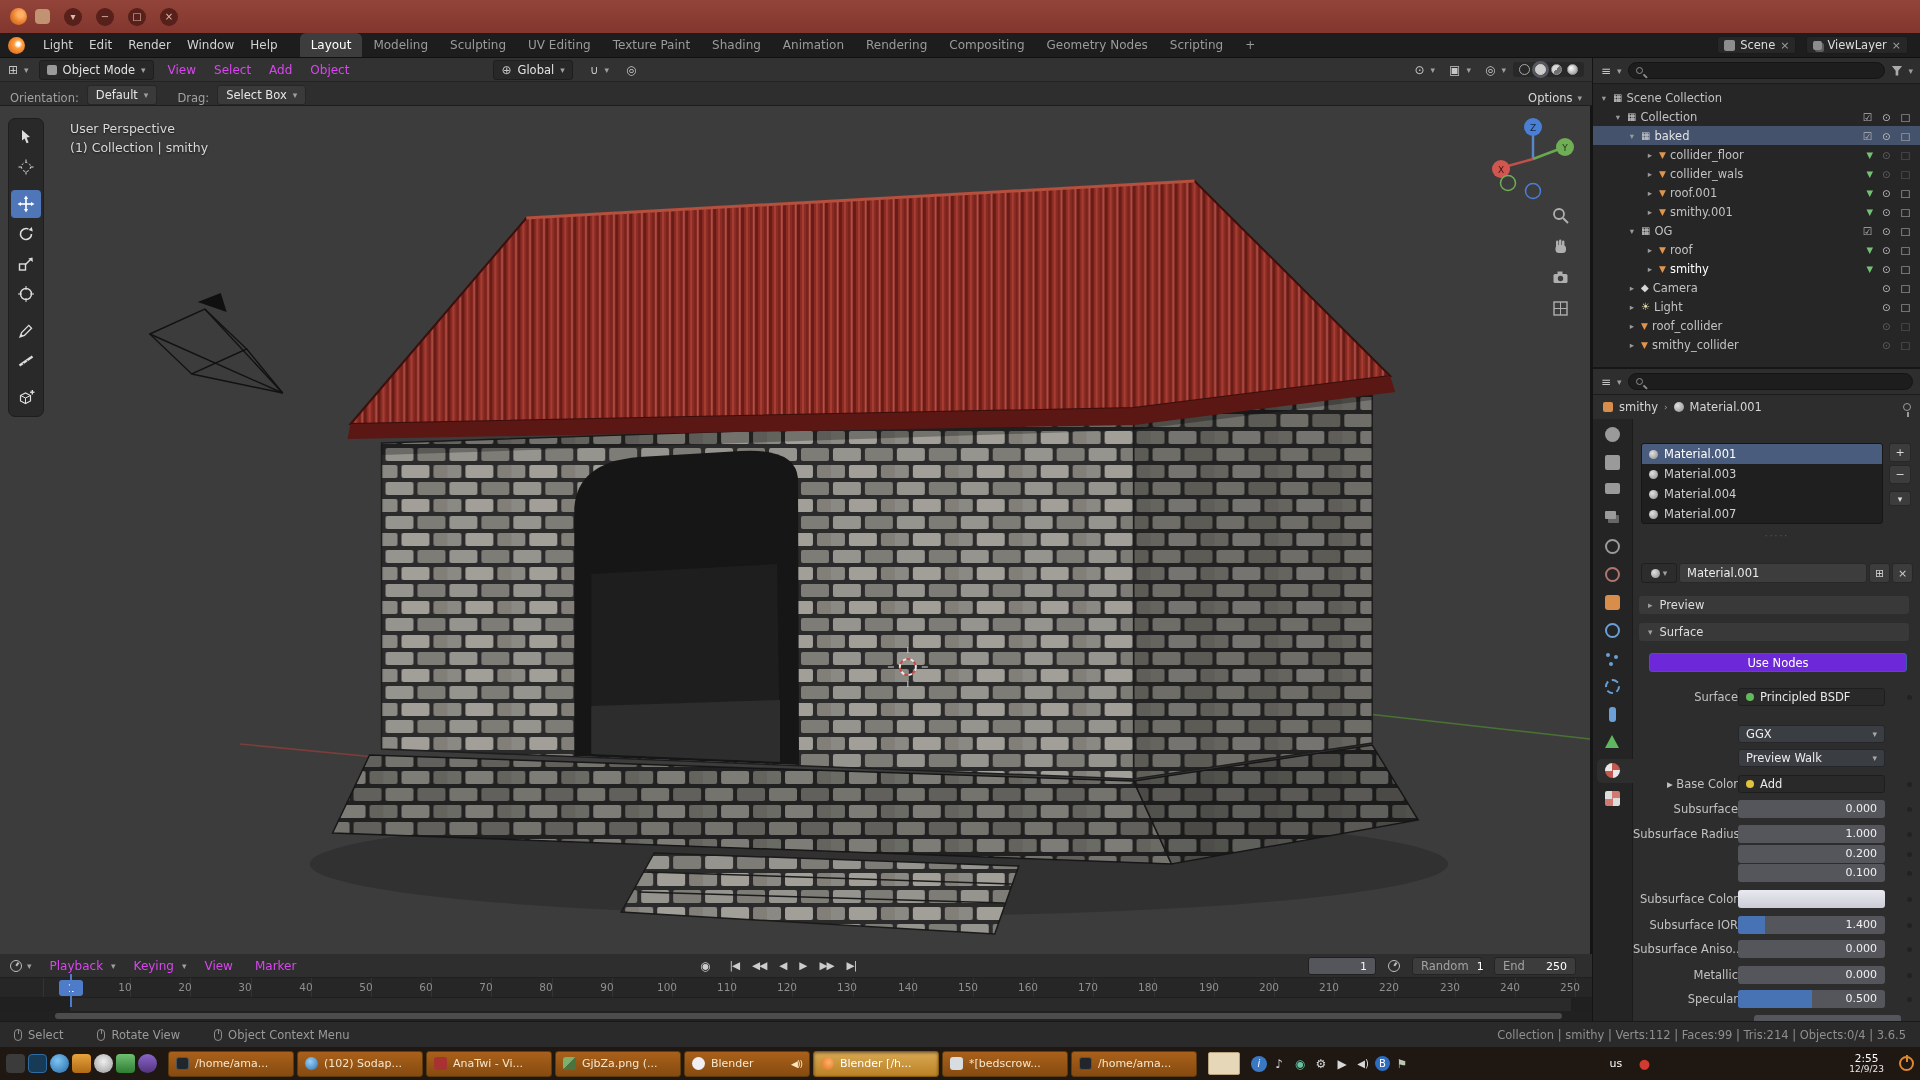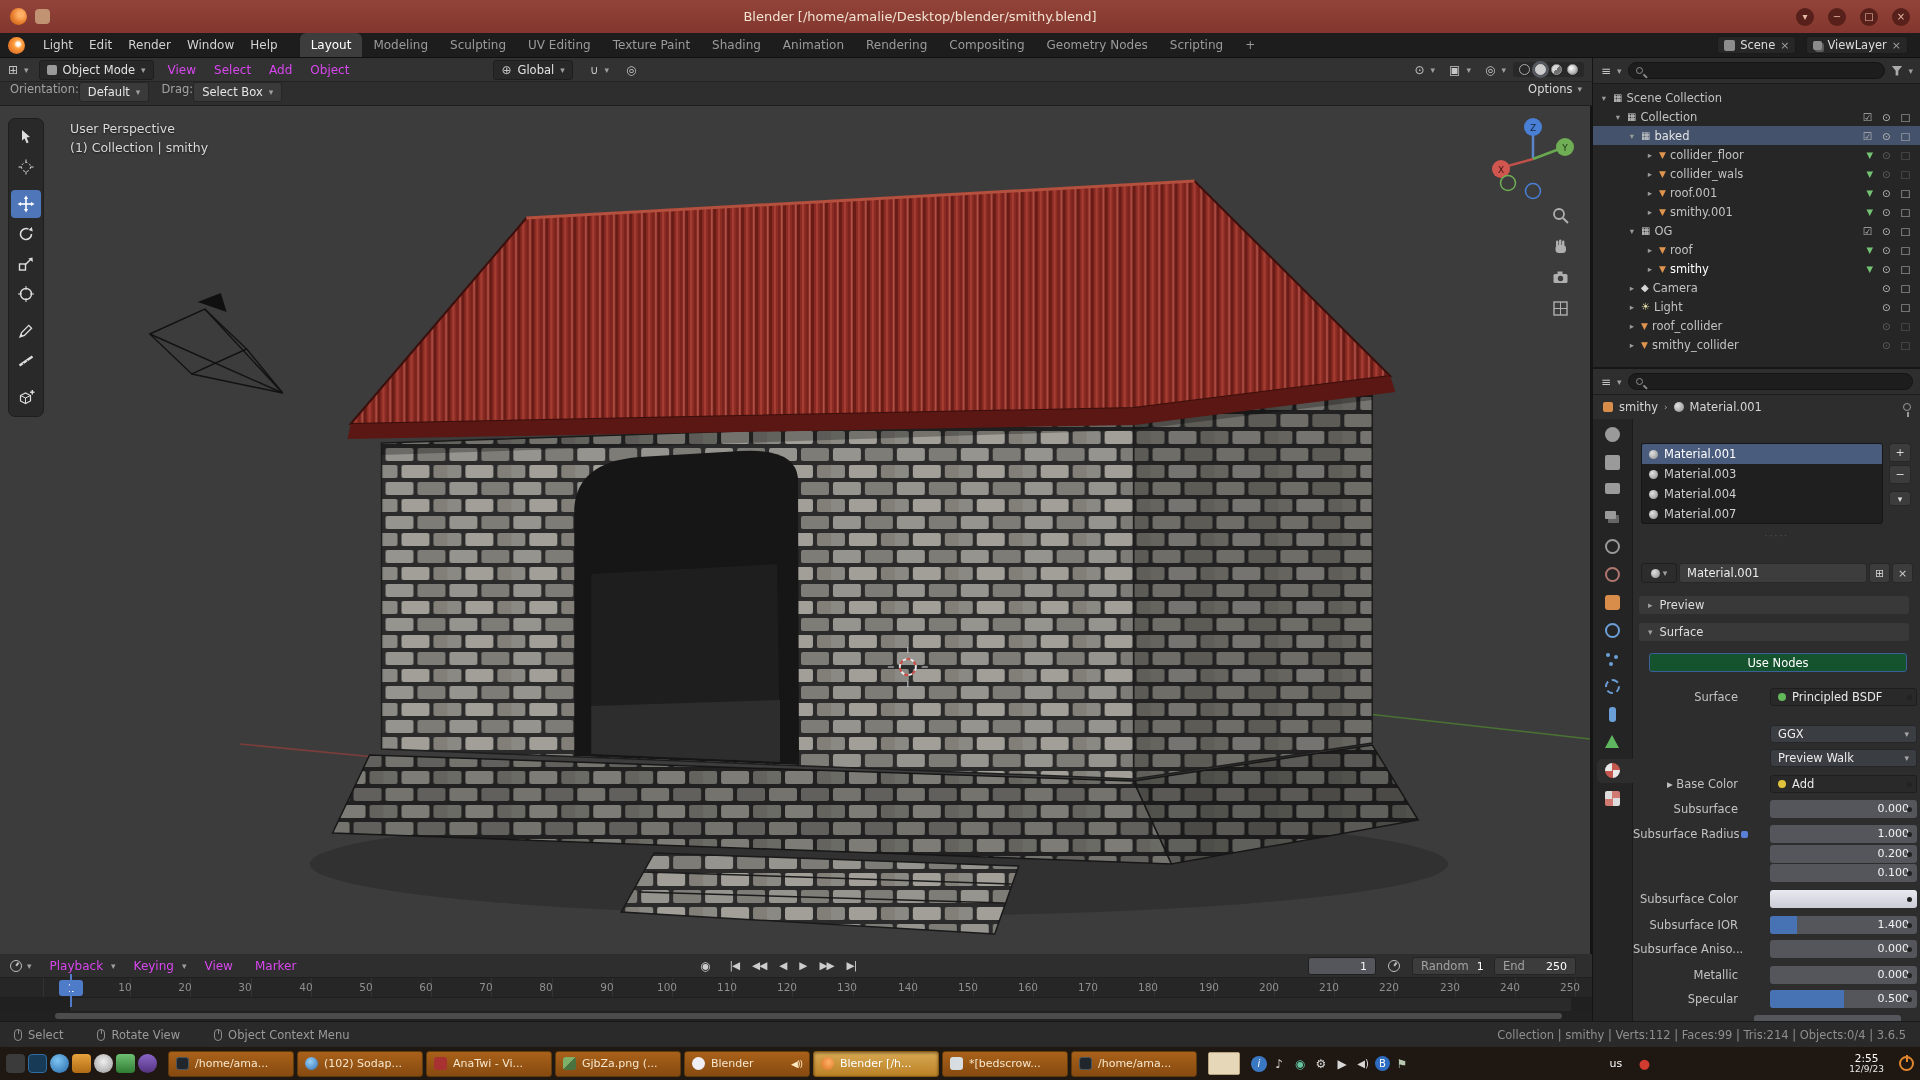--- a/index.html
+++ b/index.html
@@ -22,21 +22,21 @@
   .wstab{display:flex;align-items:center;padding:8px 11px;color:#9b9b9b;font-size:12px;border-radius:6px 6px 0 0}
   .wstab.active{background:#3d3d3d;color:#fff}
   #mbright{margin-left:auto;display:flex;align-items:center;gap:10px;padding-right:4px}
   .mwidget{display:flex;align-items:center;gap:5px;background:#272727;border:1px solid #1a1a1a;border-radius:3px;padding:1px 6px;font-size:11.5px;color:#ddd}
   .mic{width:11px;height:11px;background:#8d8d8d;border-radius:2px}
   .mic.layers{box-shadow:2px 2px 0 #5c5c5c;width:9px;height:9px}
   .wx{color:#9f9f9f;font-size:11px}
 
   
   #vph{position:absolute;left:0;top:58px;width:1592px;height:24px;background:#323232;border-bottom:1px solid #232323;display:flex;align-items:center;gap:10px;padding:0 8px}
-  #tsb{position:absolute;left:0;top:82px;width:1592px;height:24px;background:#2e2e2e;border-bottom:1px solid #1d1d1d;display:flex;align-items:flex-start;padding:0 10px}
+  #tsb{position:absolute;left:0;top:82px;width:1592px;height:24px;background:#2e2e2e;border-bottom:1px solid #1d1d1d;display:flex;align-items:flex-end;gap:8px;padding:0 10px}
   .hbox{display:flex;align-items:center;gap:6px;background:#282828;border:1px solid #1e1e1e;border-radius:3px;padding:2px 7px;font-size:11.5px;color:#e2e2e2}
   .harrow{color:#9f9f9f;font-size:9px}
   .hic{width:10px;height:10px;background:#9a9a9a;border-radius:2px}
   .hmenu{color:#d946ef;font-size:12px;padding:0 4px}
   .glyph{color:#c6c6c6;font-size:12px}
   .balls{display:flex;align-items:center;gap:5px;background:#282828;border-radius:3px;padding:2px 6px}
   .ball{width:11px;height:11px;border-radius:50%;border:1.5px solid #a8a8a8}
   .ball.solid{background:#cdcdcd;border-color:#cdcdcd;box-shadow:0 0 0 3px #55585e}
   .ball.mat{background:linear-gradient(135deg,#d8d8d8 50%,#6f6f6f 50%);border-color:#9a9a9a}
   .ball.rend{background:radial-gradient(circle at 35% 35%,#fff,#8a8a8a);border-color:#9a9a9a}
@@ -122,24 +122,24 @@
   .slot.sel{background:#4a5c7d;color:#fff}
   .slot .sphic{width:9px;height:9px}
   #slotbtns{position:absolute;left:256px;top:24px;width:24px;display:flex;flex-direction:column;gap:3px}
   .sbtn{width:22px;height:19px;background:#3c3c3c;border:1px solid #272727;border-radius:3px;color:#dcdcdc;font-size:11px;display:flex;align-items:center;justify-content:center}
   #grip{position:absolute;left:0;right:0;top:112px;text-align:center;color:#5a5a5a;font-size:9px;letter-spacing:2px}
   #browse{position:absolute;left:8px;top:144px;width:272px;height:20px;display:flex;gap:2px}
   .bico{width:36px;background:#2c2c2c;border:1px solid #1f1f1f;border-radius:3px;display:flex;align-items:center;justify-content:center;gap:3px}
   .bname{flex:1;background:#3d3d3d;border:1px solid #282828;border-radius:3px;display:flex;align-items:center;padding:0 7px;color:#ececec;font-size:11.5px}
   .bbtn{width:21px;background:#3c3c3c;border:1px solid #272727;border-radius:3px;color:#cfcfcf;font-size:11px;display:flex;align-items:center;justify-content:center}
   .secbar{position:absolute;left:6px;width:270px;height:18px;background:#393939;border-radius:3px;display:flex;align-items:center;gap:7px;padding:0 9px;color:#dedede;font-size:11.5px}
-  #usenodes{position:absolute;left:16px;top:234px;width:258px;height:19px;background:#14532d;border:1px solid #3a5f99;border-radius:3px;color:#fff;font-size:11.5px;display:flex;align-items:center;justify-content:center;gap:6px}
+  #usenodes{position:absolute;left:16px;top:234px;width:258px;height:19px;background:#6d28d9;border:1px solid #3a5f99;border-radius:3px;color:#fff;font-size:11.5px;display:flex;align-items:center;justify-content:center;gap:6px}
   .prow{position:absolute;left:0;width:288px;height:18px}
   .plabel{position:absolute;left:0;top:0;width:113px;height:18px;text-align:right;padding-right:8px;color:#c2c2c2;font-size:11.5px;white-space:nowrap;line-height:18px;overflow:hidden}
-  .pfield{position:absolute;left:137px;top:0;width:147px;height:18px;border-radius:3px;background:#54565c;overflow:hidden}
+  .pfield{position:absolute;left:105px;top:0;width:147px;height:18px;border-radius:3px;background:#54565c;overflow:hidden}
   .pfield .fill{position:absolute;left:0;top:0;bottom:0;background:#4772b3}
   .pfield .val{position:absolute;right:8px;top:0;line-height:18px;font-size:11px;color:#f2f2f2}
   .pfield.box{background:#292929;border:1px solid #1e1e1e;display:flex;align-items:center;gap:6px;padding:0 7px}
   .pfield.box .txt{font-size:11.5px;color:#e8e8e8}
   .pfield.ddl{background:#3a3d42;border:1px solid #24262a;display:flex;align-items:center;padding:0 7px}
   .pfield.ddl .txt{font-size:11.5px;color:#ececec}
   .pfield.ddl .caret{margin-left:auto;color:#a8a8a8;font-size:9px}
   .pfield.swatch{background:linear-gradient(#e9e9f1,#ccccd6)}
   .pdec{position:absolute;left:274px;top:7px;width:5px;height:5px;border-radius:50%;background:#222}
   .gdot{width:8px;height:8px;border-radius:50%;background:#63b85a;flex:0 0 auto}
@@ -170,21 +170,20 @@
   #powerbtn::after{content:"";position:absolute;left:4.5px;top:-3px;width:2px;height:7px;background:#e0862c}
 </style>
 </head>
 <body>
 
 <div id="screen">
 
   <div id="titlebar">
     <span class="appic"></span>
     <span class="appic2"></span>
-    <span class="title">Blender [/home/amalie/Desktop/blender/smithy.blend]</span>
     <span class="winbtn">▾</span>
     <span class="winbtn">−</span>
     <span class="winbtn">□</span>
     <span class="winbtn">×</span>
   </div>
 
   <div id="menubar">
     <span class="logo"></span>
     <span class="mtxt">Light</span>
     <span class="mtxt">Edit</span>

